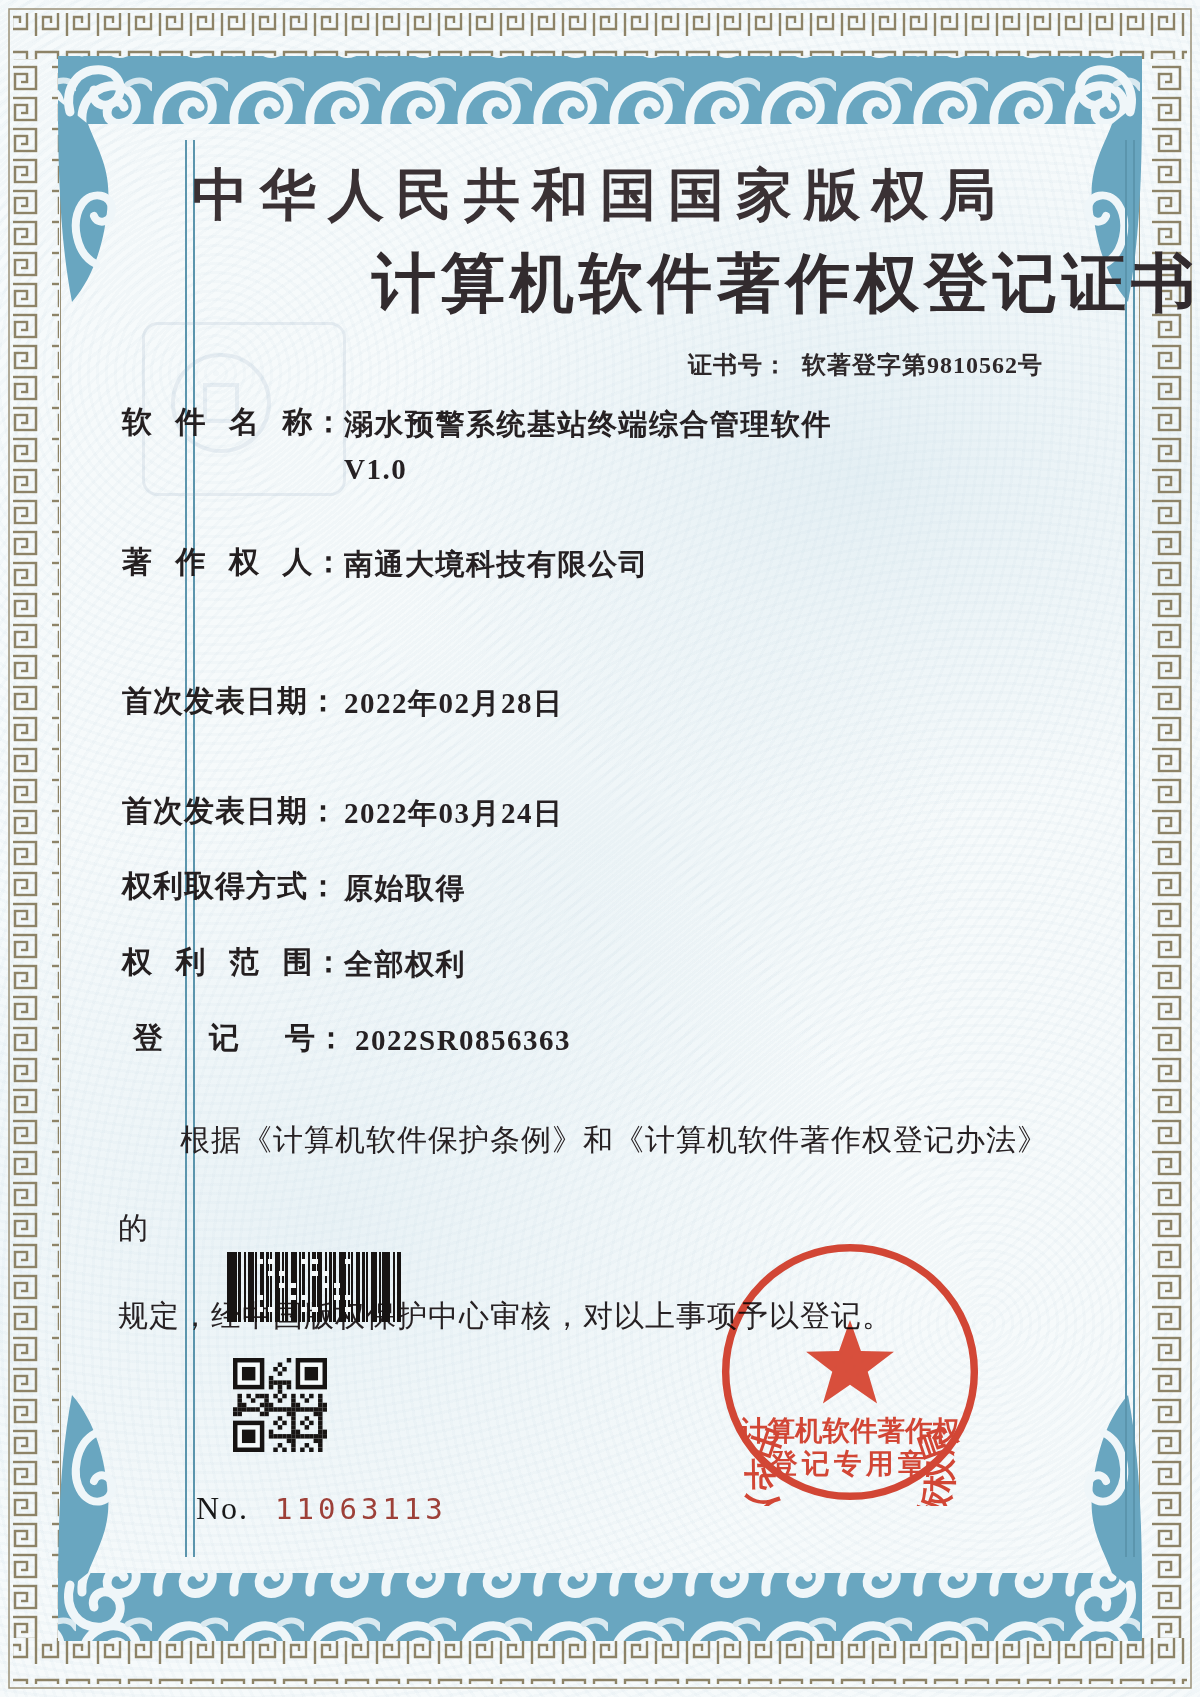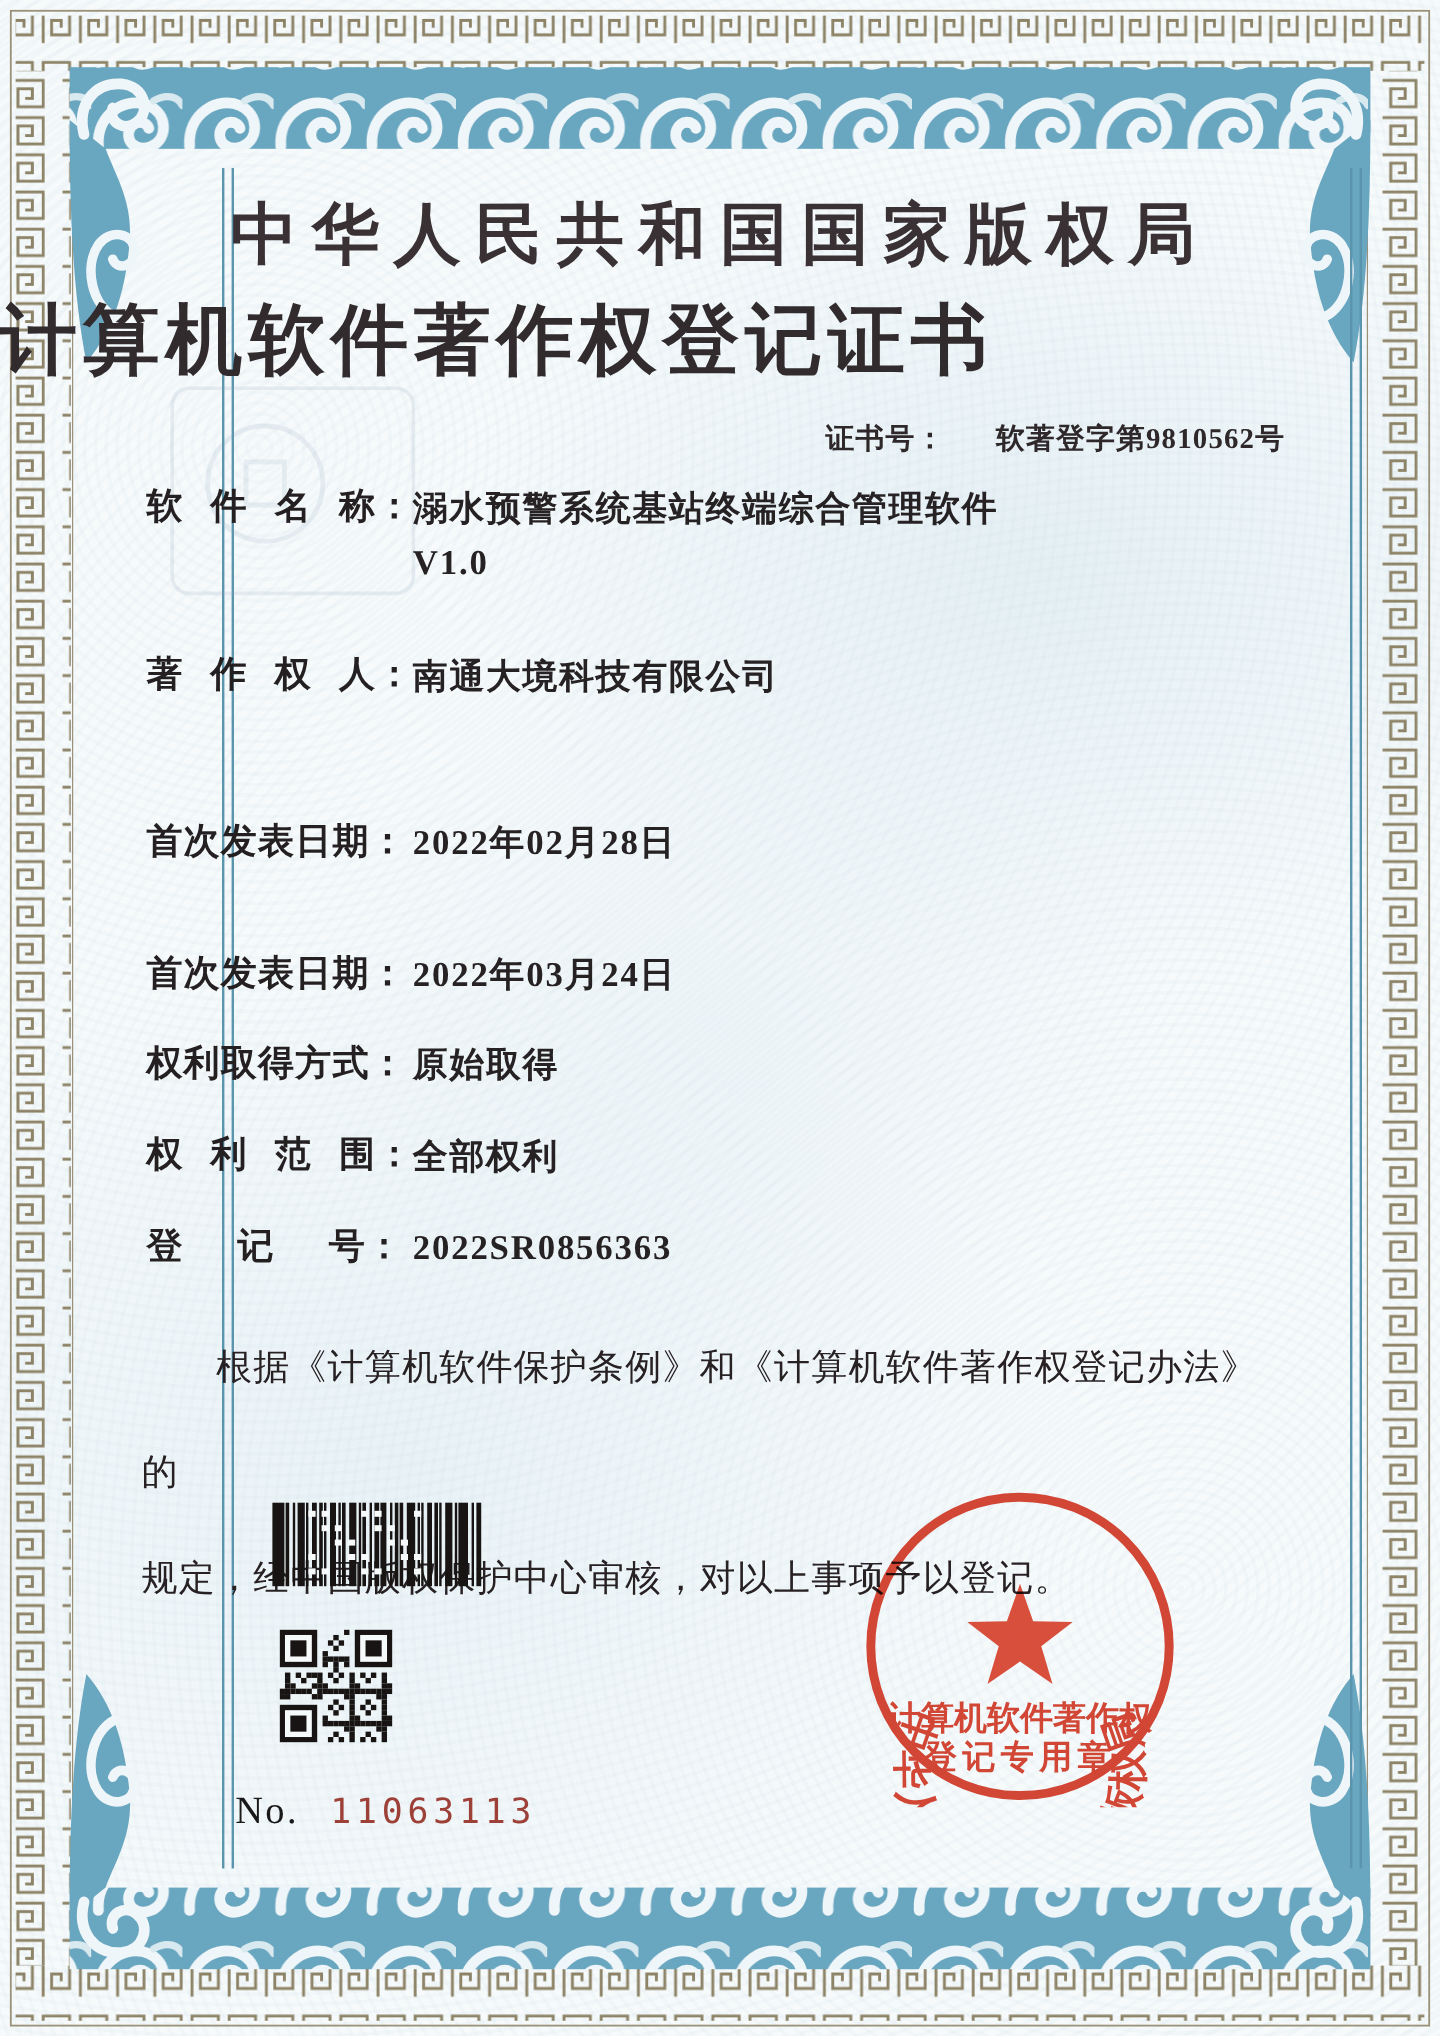--- a/index.html
+++ b/index.html
@@ -16,38 +16,38 @@
     color:#2c2527;
   }
   .decor{position:absolute;inset:0;width:1200px;height:1697px;}
   .content{position:absolute;inset:0;z-index:2;}
 
   .authority{
     position:absolute;left:0;right:0;top:158px;text-align:center;
     font-size:56px;font-weight:bold;letter-spacing:12px;color:#3a3134;
   }
   .cert-title{
-    position:absolute;left:0;right:0;top:240px;text-align:left;
+    position:absolute;left:0;right:0;top:240px;text-align:right;
     font-size:64px;font-weight:bold;letter-spacing:5px;color:#322b2e;
   }
   .certno{
-    position:absolute;left:688px;top:349px;display:flex;gap:42px;
+    position:absolute;left:688px;top:349px;display:flex;gap:14px;
     font-size:24px;font-weight:bold;color:#2e282a;letter-spacing:1px;white-space:nowrap;
   }
   .field{position:absolute;left:122px;white-space:nowrap;}
   .f-label{
     display:inline-block;width:222px;font-size:30px;font-weight:bold;
     color:#241f20;white-space:pre;word-spacing:14px;vertical-align:top;letter-spacing:1px;
   }
   .f-value{
     display:inline-block;font-size:29px;font-weight:bold;color:#262123;
     white-space:pre-line;line-height:45px;letter-spacing:1.5px;vertical-align:top;
   }
   .row1{top:402px;} .row2{top:542px;} .row3{top:681px;} .row4{top:791px;}
-  .row5{top:866px;} .row6{top:942px;} .row7{top:1018px;}
+  .row5{top:866px;} .row6{top:942px;} .row7{top:1018px;margin-left:11px;}
 
   .statement{
     position:absolute;left:118px;top:1096px;width:956px;
     font-size:30px;line-height:88px;text-indent:62px;letter-spacing:1px;
     color:#272123;white-space:pre-line;
   }
 
   .emboss{
     position:absolute;left:142px;top:322px;width:198px;height:168px;
     border:3px solid rgba(135,162,188,.16);border-radius:16px;pointer-events:none;

